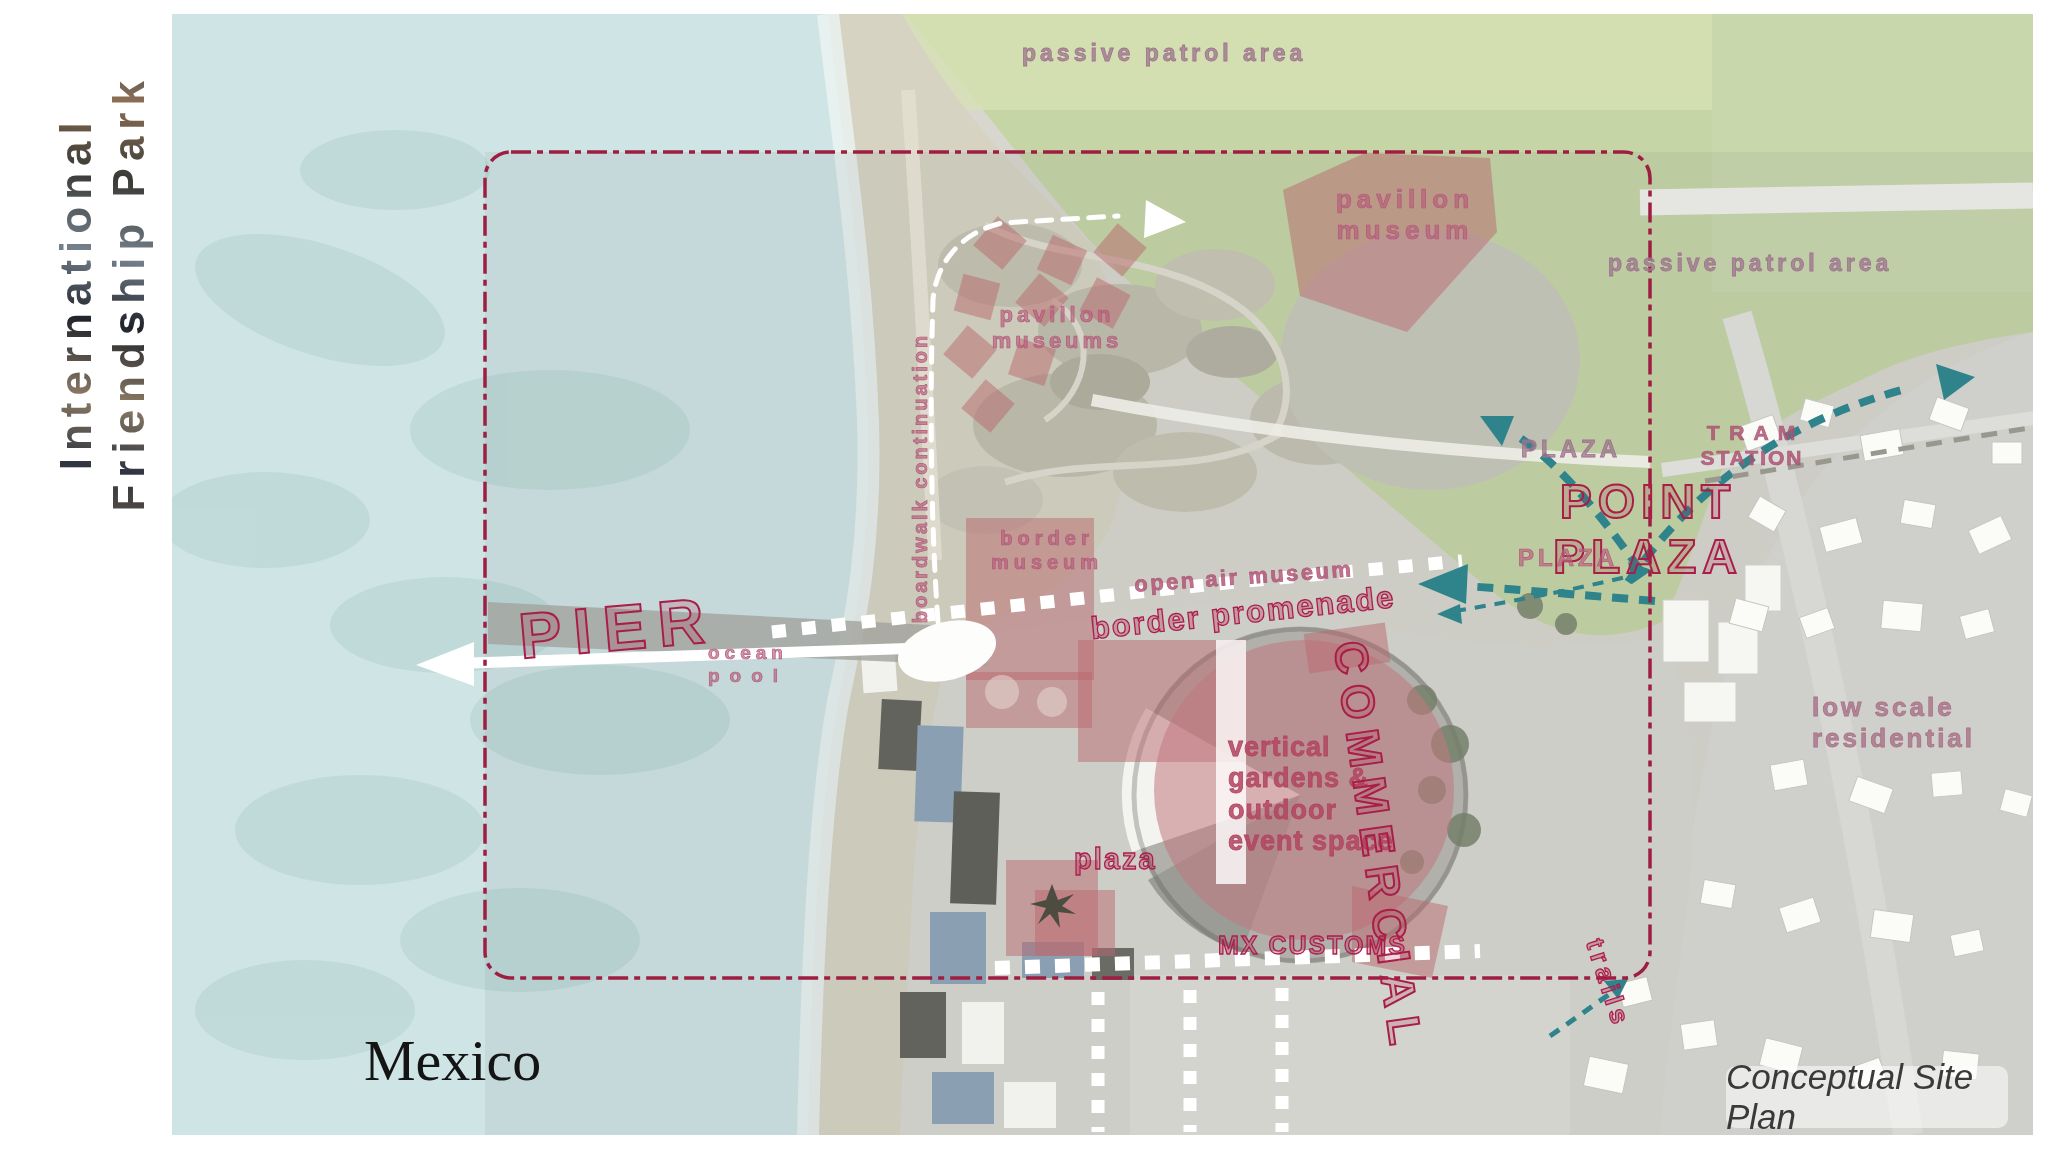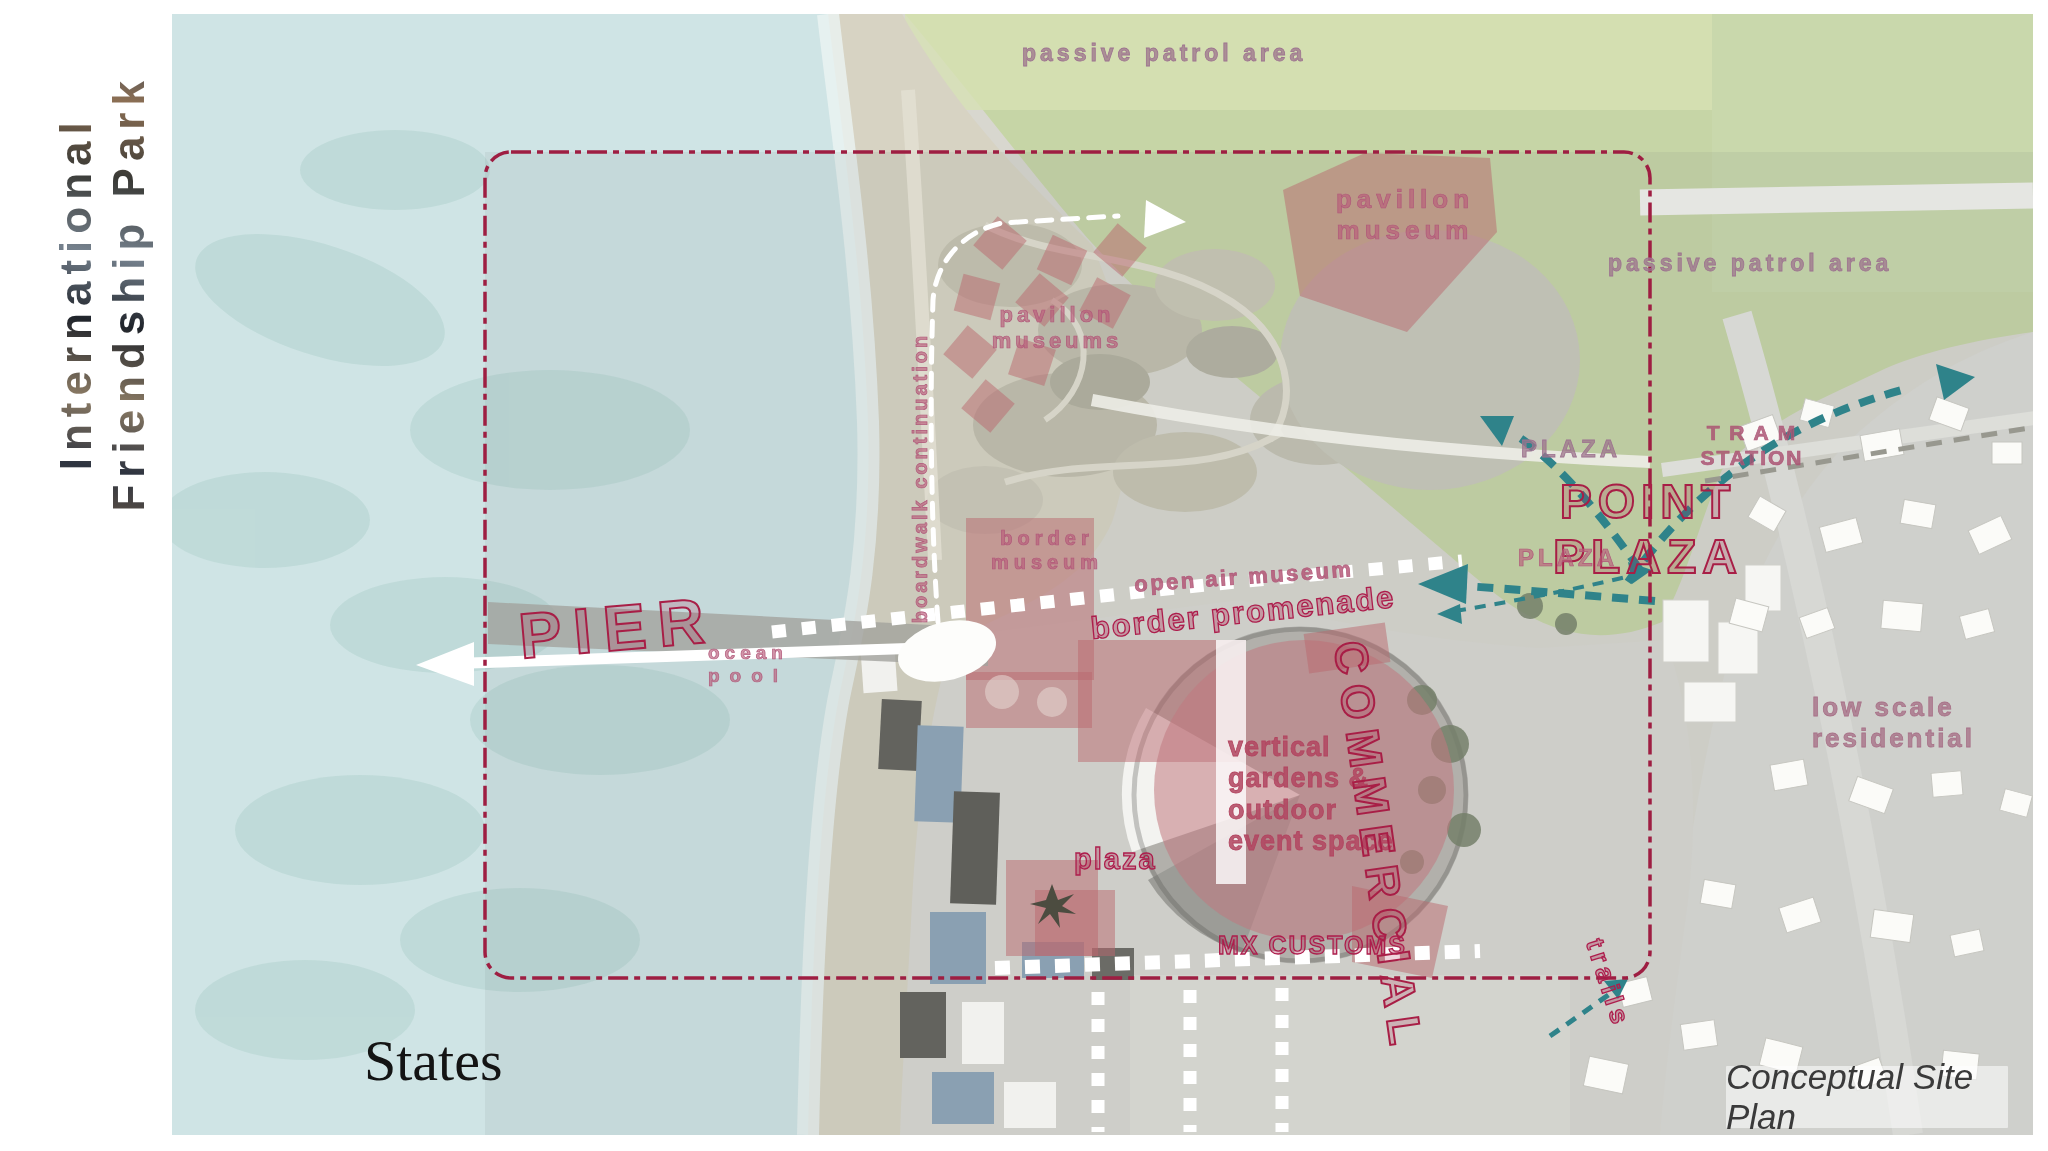--- a/index.html
+++ b/index.html
@@ -19,21 +19,21 @@
   .lbl{position:absolute;white-space:nowrap;line-height:1.2;}
   .serif{font-family:"Liberation Serif", serif;color:#141414;font-size:58px;}
 
   .mauve{color:rgba(158,116,140,0.75);-webkit-text-stroke:0.8px #9d7390;font-size:23px;letter-spacing:4px;font-weight:bold;}
   .pink-sm{color:rgba(186,92,122,0.65);-webkit-text-stroke:0.7px #b0587a;font-weight:bold;}
   .stroke-big{color:rgba(171,25,70,0.18);-webkit-text-stroke:2px #a81e46;font-weight:bold;}
   .stroke-med{color:rgba(173,29,76,0.3);-webkit-text-stroke:1.3px #ad1d4c;font-weight:bold;}
   .ctr{text-align:center;}
 
   .footer-box{position:absolute;left:1554px;top:1052px;width:282px;height:62px;
-    background:rgba(255,255,255,0.55);border-radius:1px;display:flex;align-items:center;justify-content:center;
+    background:rgba(255,255,255,0.55);border-radius:10px;display:flex;align-items:center;justify-content:center;
     font-style:italic;font-size:35px;color:#3a3a3a;}
 </style>
 </head>
 <body>
 
 <div class="page">
 
   <div class="side-title lbl"><span>International</span><br><span>Friendship Park</span></div>
 
   <div class="map">
@@ -220,21 +220,21 @@
           <polygon points="1652,570 1628,562 1632,584"></polygon>
           <polygon points="1437,614 1460,604 1462,624"></polygon>
           <polygon points="1628,979 1604,981 1618,999"></polygon>
         </g>
         <path d="M1705,481 L2035,427" stroke="#98988f" stroke-width="5" stroke-dasharray="16 12" fill="none"></path>
 
         <rect x="485" y="152" width="1165" height="826" rx="26" fill="none" stroke="#9e1e42" stroke-width="3.5" stroke-dasharray="20 6 6 6"></rect>
       </g>
     </svg>
 
-    <div class="lbl serif" style="left:192px;top:1012px;">States</div>
+    <div class="lbl serif" style="left:192px;top:1012px;">Mexico</div>
 
     <div class="lbl mauve" style="left:850px;top:26px;">passive patrol area</div>
     <div class="lbl mauve" style="left:1436px;top:236px;">passive patrol area</div>
 
     <div class="lbl pink-sm ctr" style="left:1118px;top:170px;width:230px;font-size:26px;letter-spacing:5px;">
       <span>pavillon</span><br>
       <span>museum</span>
     </div>
 
     <div class="lbl pink-sm ctr" style="left:800px;top:288px;width:170px;font-size:22px;letter-spacing:4px;">

